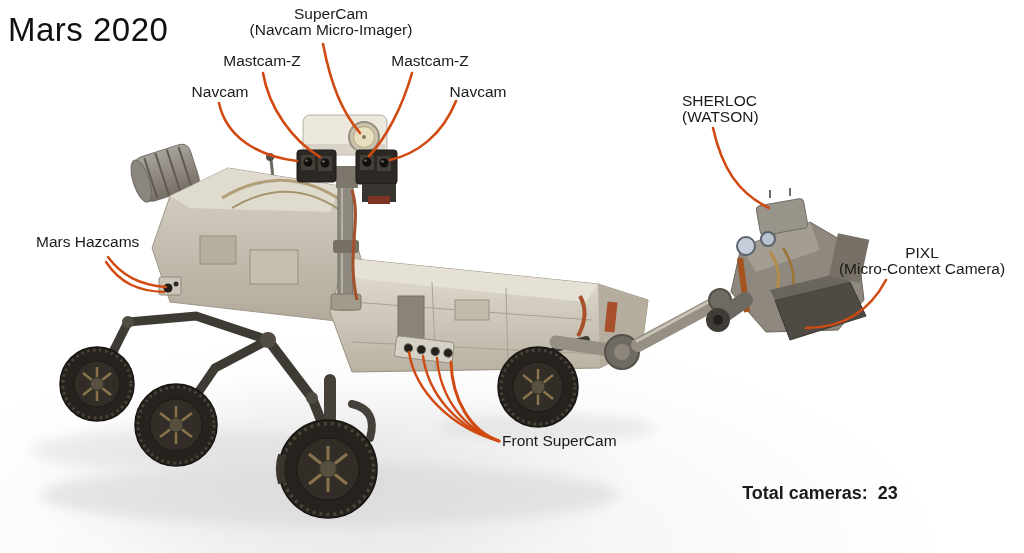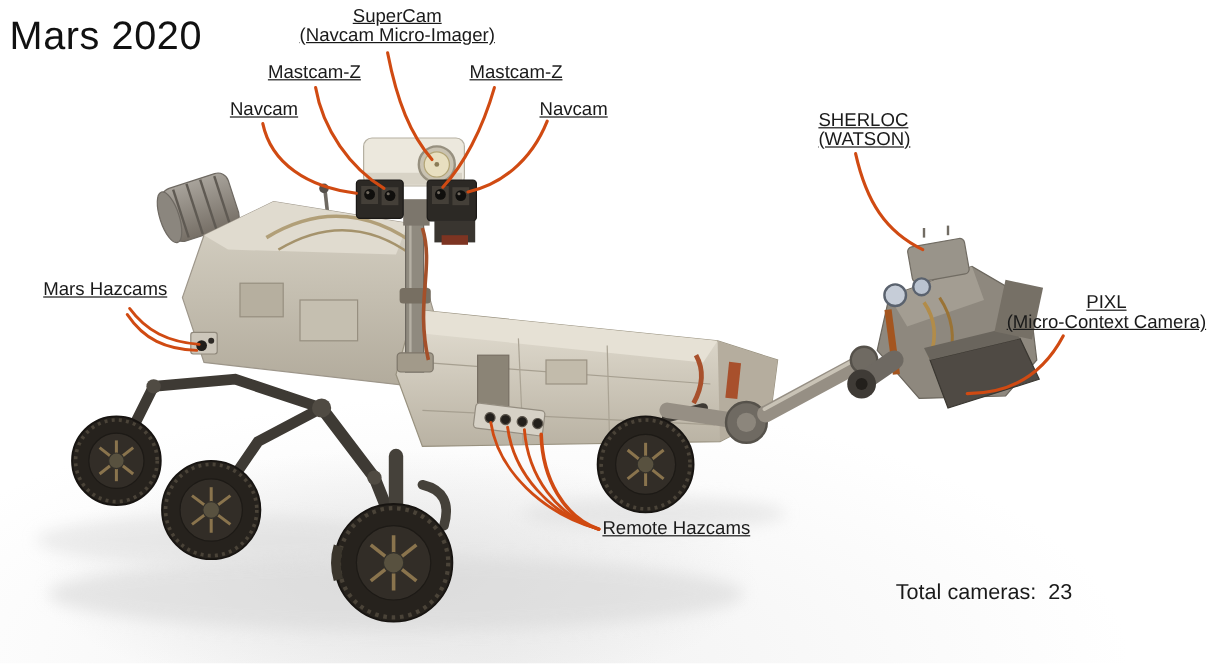--- a/index.html
+++ b/index.html
@@ -17,42 +17,41 @@
       radial-gradient(ellipse 760px 320px at 40% 100%, rgba(230,230,230,0.55), rgba(255,255,255,0) 70%),
       #ffffff;
   }
   .rover-art { position: absolute; left: 0; top: 0; }
   .lbl {
     position: absolute;
     color: #1a1a1a;
     font-size: 15.5px;
     line-height: 16px;
     white-space: nowrap;
-    text-decoration: underline;
   }
   .lbl.center { transform: translateX(-50%); text-align: center; }
   .title {
     position: absolute;
     left: 8px; top: 11px;
     font-size: 33px;
     line-height: 38px;
     color: #111111;
     letter-spacing: 0.5px;
   }
   .stats {
     position: absolute;
     left: 820px; top: 436px;
     transform: translateX(-50%);
     text-align: center;
     color: #1a1a1a;
     font-size: 18px;
     line-height: 23px;
     white-space: pre;
   }
-  .stats .total { margin-bottom: 19px; }
+  .stats .total { margin-bottom: 19px; font-weight: bold; }
 </style>
 </head>
 <body>
 
 <div class="diagram">
 
   <svg class="rover-art" width="1024" height="553" viewBox="0 0 1024 553">
     <defs>
       <linearGradient id="bodyGrad" x1="0" y1="0" x2="0" y2="1">
         <stop offset="0" stop-color="#e4dfd3"></stop>
@@ -278,21 +277,21 @@
   <div class="lbl center" style="left:478px; top:84px;">Navcam</div>
   <div class="lbl" style="left:682px; top:93px;">
     <div>SHERLOC</div>
     <div>(WATSON)</div>
   </div>
   <div class="lbl center" style="left:922px; top:245px;">
     <div>PIXL</div>
     <div>(Micro-Context Camera)</div>
   </div>
   <div class="lbl" style="left:36px; top:234px;">Mars Hazcams</div>
-  <div class="lbl" style="left:502px; top:433px;">Remote Hazcams</div>
+  <div class="lbl" style="left:502px; top:433px;">Front SuperCam</div>
 
   <div class="stats">
     <div class="total">Total cameras:  23</div>
     
     
     
   </div>
 
 </div>
 

